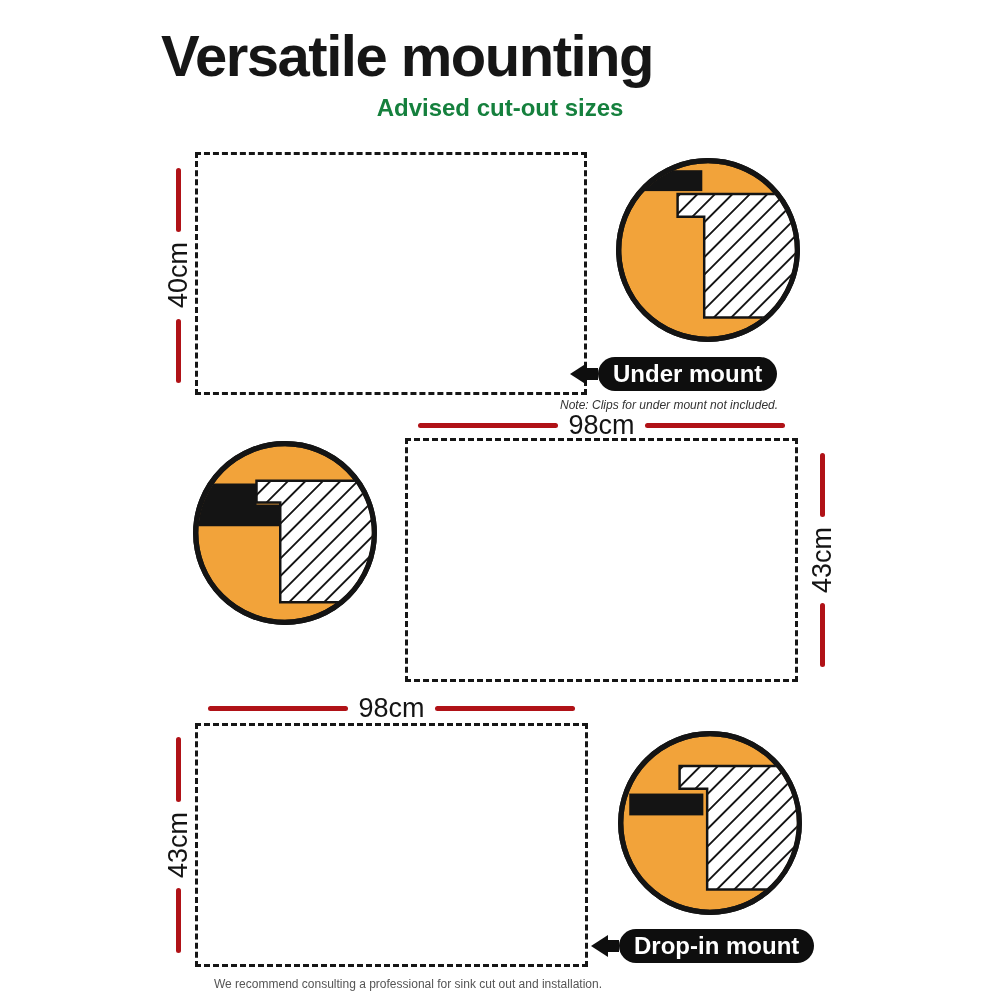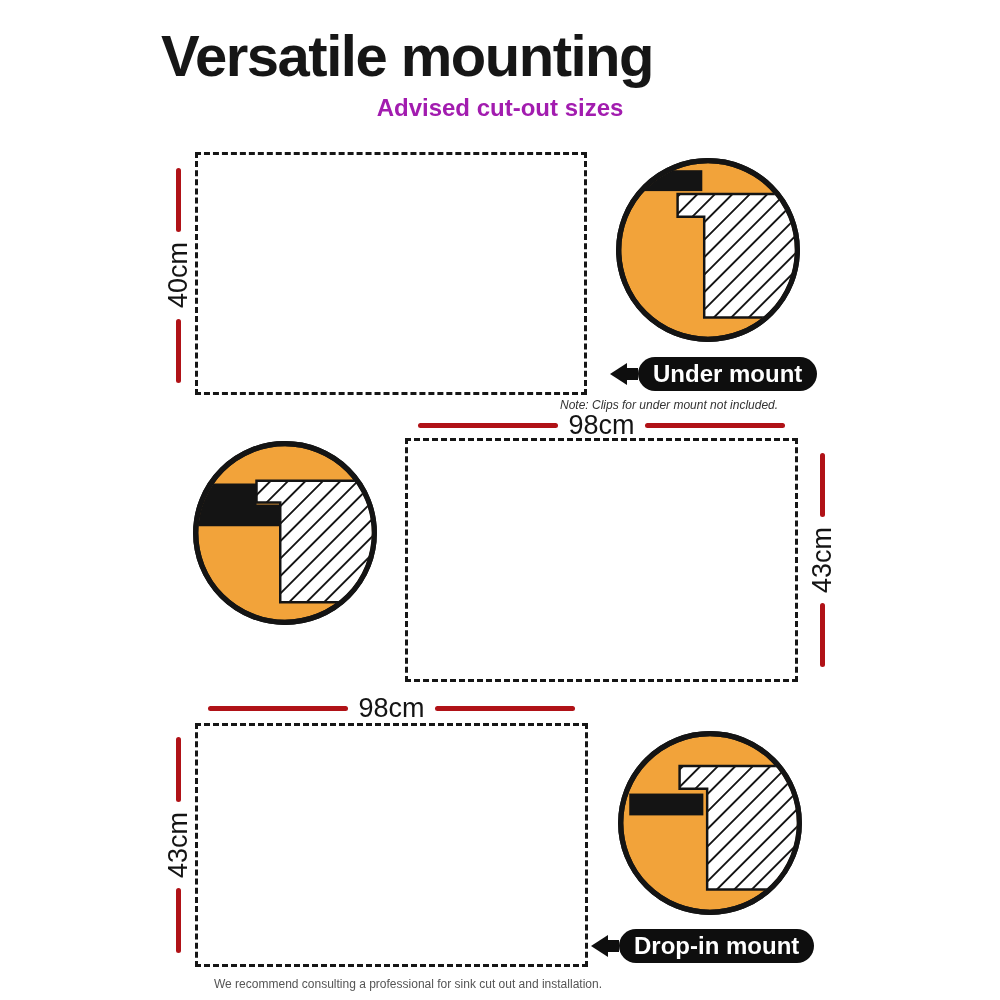--- a/index.html
+++ b/index.html
@@ -2,21 +2,21 @@
 <html><head>
 <meta charset="utf-8">
 <style>
   html,body{margin:0;padding:0;}
   body{width:1000px;height:1000px;background:#ffffff;font-family:"Liberation Sans", sans-serif;color:#141414;}
   .canvas{position:relative;width:1000px;height:1000px;overflow:hidden;background:#fff;}
 
   .title{position:absolute;left:0;top:22px;width:814px;text-align:center;
          font-size:58px;font-weight:bold;letter-spacing:-1.5px;color:#161616;}
   .subtitle{position:absolute;left:0;top:94px;width:1000px;text-align:center;
-         font-size:24px;font-weight:bold;color:#a21caf;}
+         font-size:24px;font-weight:bold;color:#15803d;}
 
   .cutout{position:absolute;border:3px dashed #161616;background:#fff;box-sizing:border-box;}
 
   .dim-h{position:absolute;display:flex;align-items:center;gap:10px;padding:0 13px;box-sizing:border-box;height:28px;}
   .dim-h .rline{flex:1;height:5px;background:var(--red);border-radius:3px;}
   .dim-text{font-size:27px;font-weight:400;color:#141414;white-space:nowrap;}
 
   .dim-v{position:absolute;display:flex;flex-direction:column;align-items:center;gap:10px;width:32px;}
   .dim-v .rline{flex:1;width:5px;background:var(--red);border-radius:3px;}
   .vtext{writing-mode:vertical-rl;transform:rotate(180deg);}
@@ -69,21 +69,21 @@
         </clipPath>
     </defs>
     <circle cx="100" cy="100" r="94" fill="#F2A33A" stroke="#141414" stroke-width="5.5"></circle>
     <g clip-path="url(#clip1)">
       <rect x="-6" y="16" width="100" height="22" fill="#141414"></rect>
       <path d="M68,41 L215,41 L215,171 L96,171 L96,65 L68,65 Z" fill="url(#hatch1)" stroke="#141414" stroke-width="2.6"></path>
     </g>
     <circle cx="100" cy="100" r="94" fill="none" stroke="#141414" stroke-width="5.5"></circle>
   </svg>
 
-  <div class="pill-row" style="left:610px;top:357px;">
+  <div class="pill-row" style="left:570px;top:357px;">
     <span class="arr-head left"></span>
     <span class="arr-shaft"></span>
     <span class="pill">Under mount</span>
   </div>
 
   <div class="note" style="left:560px;top:398px;width:240px;">Note: Clips for under mount not included.</div>
 
   <div class="dim-h" style="left:405px;top:411px;width:393px;">
     <span class="rline"></span>
     <span class="dim-text">98cm</span>

